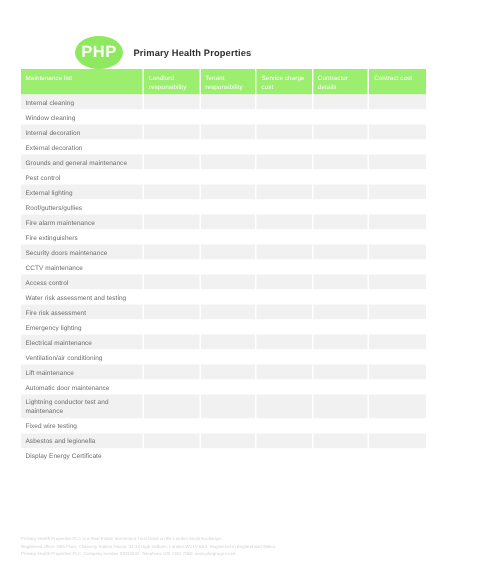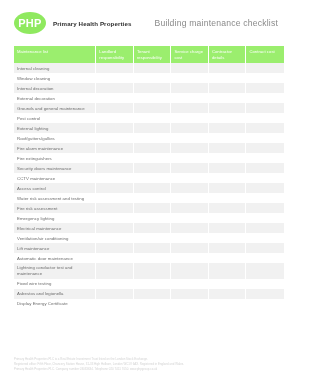--- a/index.html
+++ b/index.html
@@ -20,23 +20,24 @@
     position: relative;
     width: 298px;
     height: 386px;
     background: #ffffff;
     padding: 0;
   }
 
   
   .header {
     display: flex;
-    align-items: center;
+    align-items: flex-end;
     height: 46px;
     padding: 0 14px;
+    margin-left: 36px;
   }
 
   .brand {
     display: flex;
     align-items: center;
     gap: 7px;
     flex: 0 0 auto;
   }
 
   .logo-badge {
@@ -160,21 +161,20 @@
 <div class="page">
 
   <div class="header">
     <div class="brand">
       <div class="logo-badge">
         <div class="logo-circle"></div>
         <span class="logo-text">PHP</span>
       </div>
       <span class="brand-name">Primary Health Properties</span>
     </div>
-    <div class="doc-title">Building maintenance checklist</div>
   </div>
 
   <div class="table-wrap">
     <table class="checklist">
       <colgroup>
         <col class="c-item">
         <col class="c-rest">
         <col class="c-rest">
         <col class="c-rest">
         <col class="c-rest">

